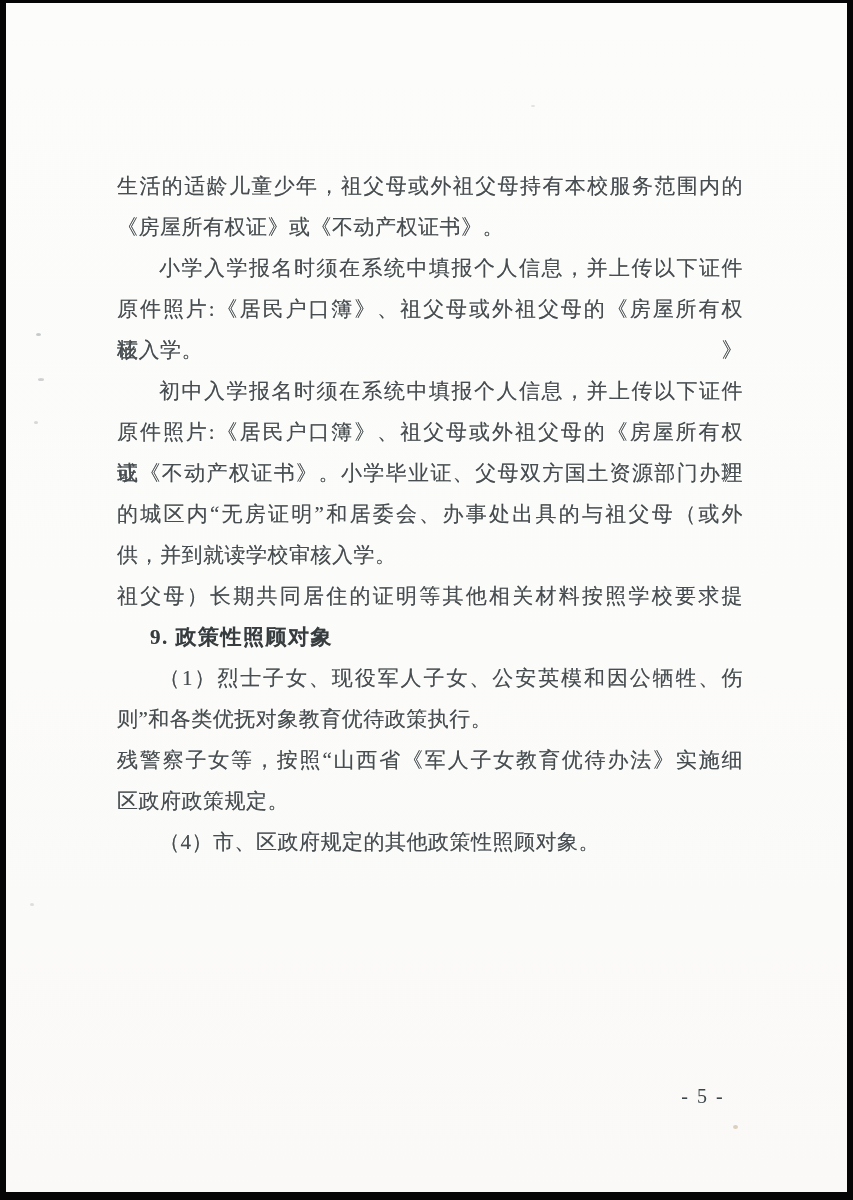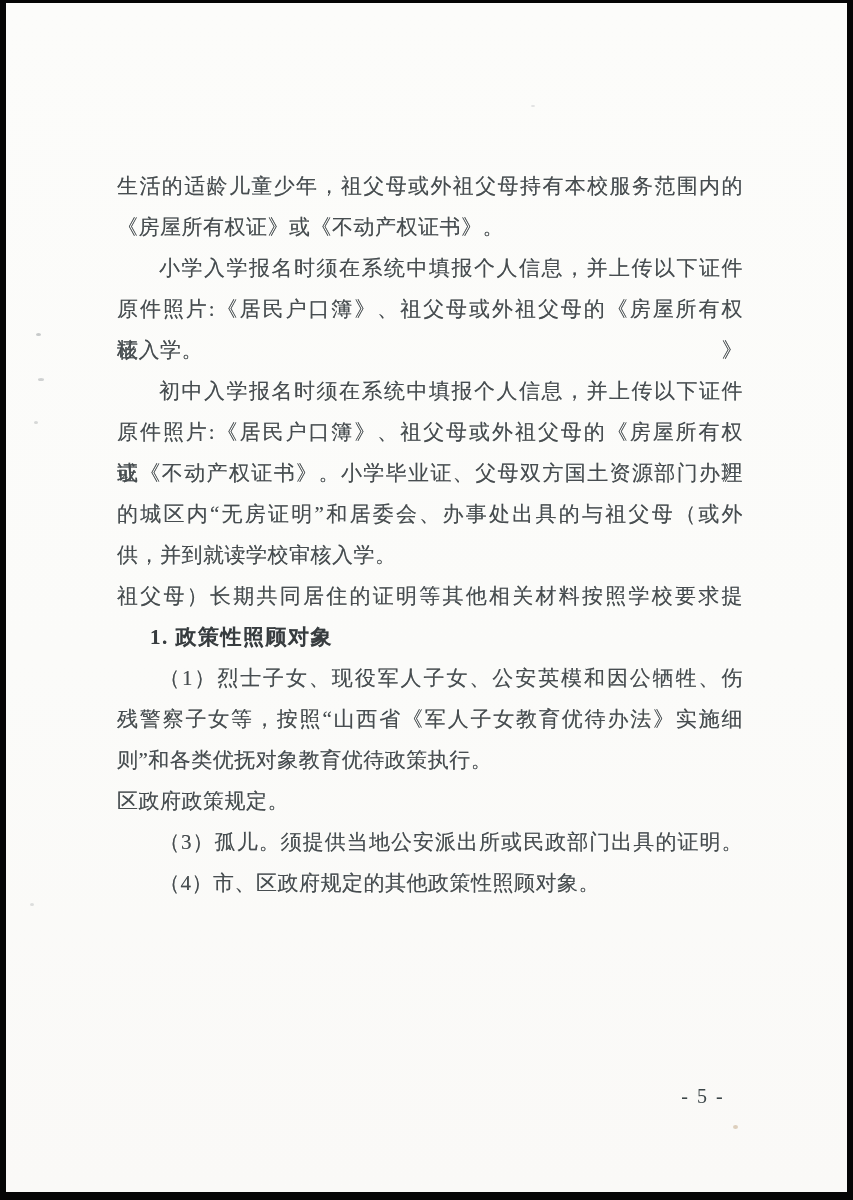--- a/index.html
+++ b/index.html
@@ -88,26 +88,25 @@
         <div class="line">《房屋所有权证》或《不动产权证书》。</div>
         <div class="line j ind">小学入学报名时须在系统中填报个人信息，并上传以下证件</div>
         <div class="line j">原件照片:《居民户口簿》、祖父母或外祖父母的《房屋所有权 证》</div>
         <div class="line">核入学。</div>
         <div class="line j ind">初中入学报名时须在系统中填报个人信息，并上传以下证件</div>
         <div class="line j">原件照片:《居民户口簿》、祖父母或外祖父母的《房屋所有权证》</div>
         <div class="line j">或《不动产权证书》。小学毕业证、父母双方国土资源部门办理</div>
         <div class="line j">的城区内“无房证明”和居委会、办事处出具的与祖父母（或外</div>
         <div class="line">供，并到就读学校审核入学。</div>
         <div class="line j">祖父母）长期共同居住的证明等其他相关材料按照学校要求提</div>
-        <div class="line ind bold">1. 政策性照顾对象</div>
+        <div class="line ind bold">9. 政策性照顾对象</div>
         <div class="line j ind">（1）烈士子女、现役军人子女、公安英模和因公牺牲、伤</div>
+        <div class="line">则”和各类优抚对象教育优待政策执行。</div>
         <div class="line j">残警察子女等，按照“山西省《军人子女教育优待办法》实施细</div>
-        <div class="line">则”和各类优抚对象教育优待政策执行。</div>
         <div class="line">区政府政策规定。</div>
-        <div class="line j ind">（3）孤儿。须提供当地公安派出所或民政部门出具的证明。</div>
         <div class="line ind">（4）市、区政府规定的其他政策性照顾对象。</div>
       </div>
 
     <div class="page-number">- 5 -</div>
 
     <div class="speck s1"></div>
     <div class="speck s2"></div>
     <div class="speck s3"></div>
     <div class="speck s4"></div>
     <div class="speck s5"></div>

